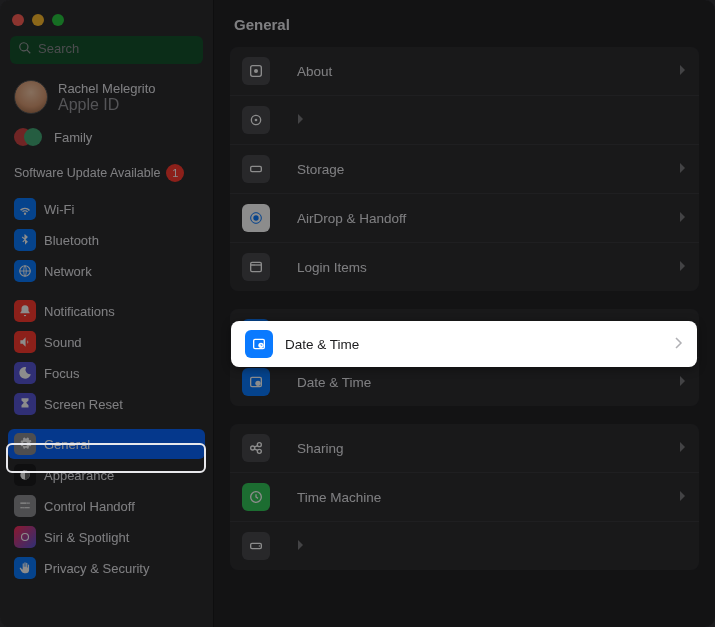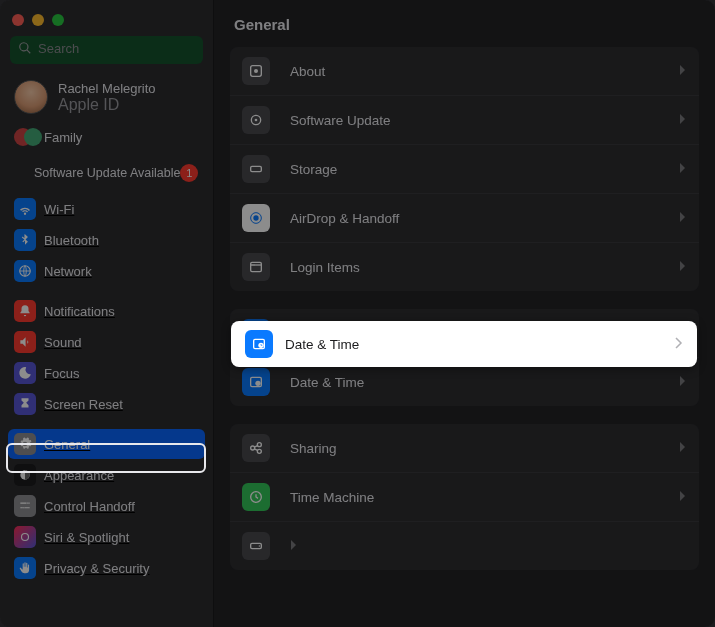--- a/index.html
+++ b/index.html
@@ -62,50 +62,48 @@
 .avatar {
   width: 34px; height: 34px; border-radius: 50%;
   background: radial-gradient(circle at 50% 35%, #f4c9a8 0%, #d99b74 55%, #8a5a3a 100%);
   display: flex; align-items: center; justify-content: center;
   border: 1px solid #555;
 }
 .account-text .name { color: #e6e6ea; font-size: 13px; }
 .account-text .sub { color: #9a9a9e; font-size: 16px; }
 .family {
   display: flex; align-items: center;
-  padding: 6px 14px; 
+  padding: 6px 14px; gap: 10px;
 }
 .family-icon {
   width: 30px; height: 22px; position: relative;
 }
 .family-icon .c1, .family-icon .c2 {
   position: absolute; width: 18px; height: 18px; border-radius: 50%;
 }
 .family-icon .c1 { left: 0; top: 2px; background: #c44; }
 .family-icon .c2 { left: 10px; top: 2px; background: #4a7; }
 .family-label { color: #e6e6ea; font-size: 13px; }
 .update-row {
   display: flex; align-items: center;
   padding: 10px 14px 8px 14px;
-  gap: 0;
-  margin-left: 20px;
+  gap: 6px;
 }
 .update-row .text { color: #e6e6ea; font-size: 12.5px; }
 .badge {
   width: 18px; height: 18px; border-radius: 50%;
   background: #ff3b30; color: #fff;
   font-size: 11px; display: flex; align-items: center; justify-content: center;
 }
 .nav-list { padding: 4px 8px; display: flex; flex-direction: column; gap: 1px; }
 .nav-item {
   display: flex; align-items: center;
   padding: 4px 6px; gap: 8px;
   border-radius: 6px;
   cursor: pointer;
-  text-decoration: underline;
 }
 .nav-item.selected {
   background: #0a66ff;
 }
 .nav-icon {
   width: 22px; height: 22px; border-radius: 5px;
   display: flex; align-items: center; justify-content: center;
 }
 .nav-icon svg { width: 14px; height: 14px; fill: #fff; }
 .nav-label { color: #e6e6ea; font-size: 13px; }
@@ -131,21 +129,21 @@
 }
 .group {
   background: #2e2e31;
   border-radius: 8px;
   margin-bottom: 18px;
   overflow: hidden;
 }
 .row {
   display: flex; align-items: center;
   padding: 10px 12px;
-  gap: 20px;
+  gap: 27px;
   border-bottom: 1px solid #3a3a3d;
   cursor: pointer;
 }
 .row:last-child { border-bottom: none; align-items: center; }
 .row-icon {
   width: 28px; height: 28px; border-radius: 6px;
   background: #4a4a4e;
   display: flex; align-items: center; justify-content: center;
 }
 .row-icon svg { width: 16px; height: 16px; fill: #fff; }
@@ -333,21 +331,20 @@
               <path d="M1 1l5 5-5 5"></path>
             </svg></span>
       </div>
       <div class="row">
         <div class="row-icon">
             <svg viewBox="0 0 24 24">
               <circle cx="12" cy="12" r="7" fill="none" stroke="#fff" stroke-width="2"></circle>
               <circle cx="12" cy="12" r="2"></circle>
             </svg>
           </div>
-        <span class="row-label">Software Update</span>
         <span class="chevron"><svg viewBox="0 0 8 12">
               <path d="M1 1l5 5-5 5"></path>
             </svg></span>
       </div>
       <div class="row">
         <div class="row-icon">
             <svg viewBox="0 0 24 24">
               <rect x="4" y="8" width="16" height="8" rx="2" fill="none" stroke="#fff" stroke-width="2"></rect>
             </svg>
           </div>

